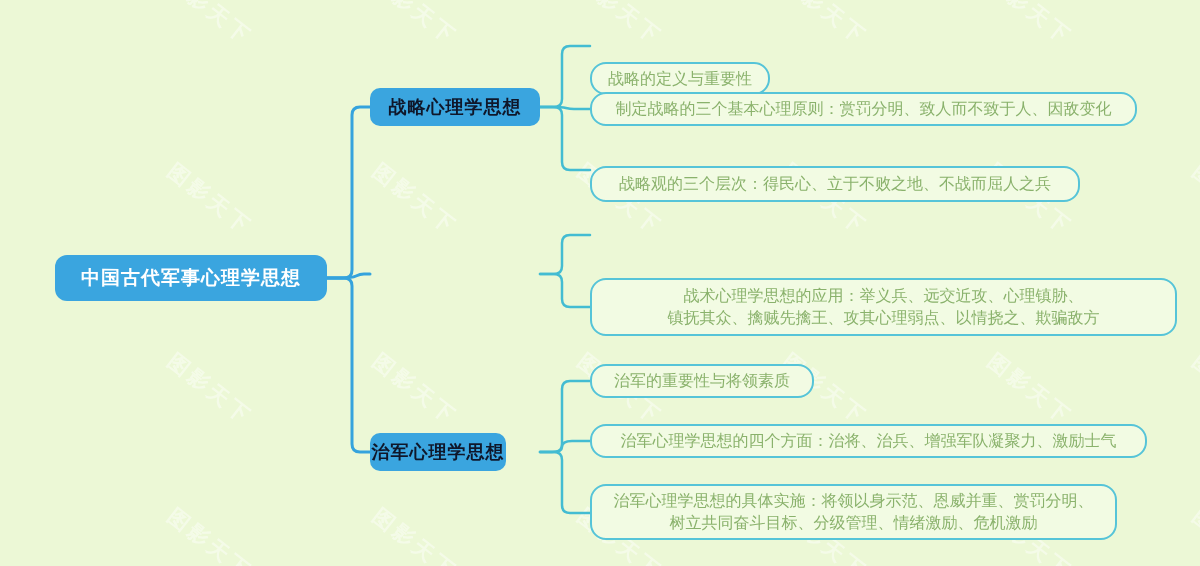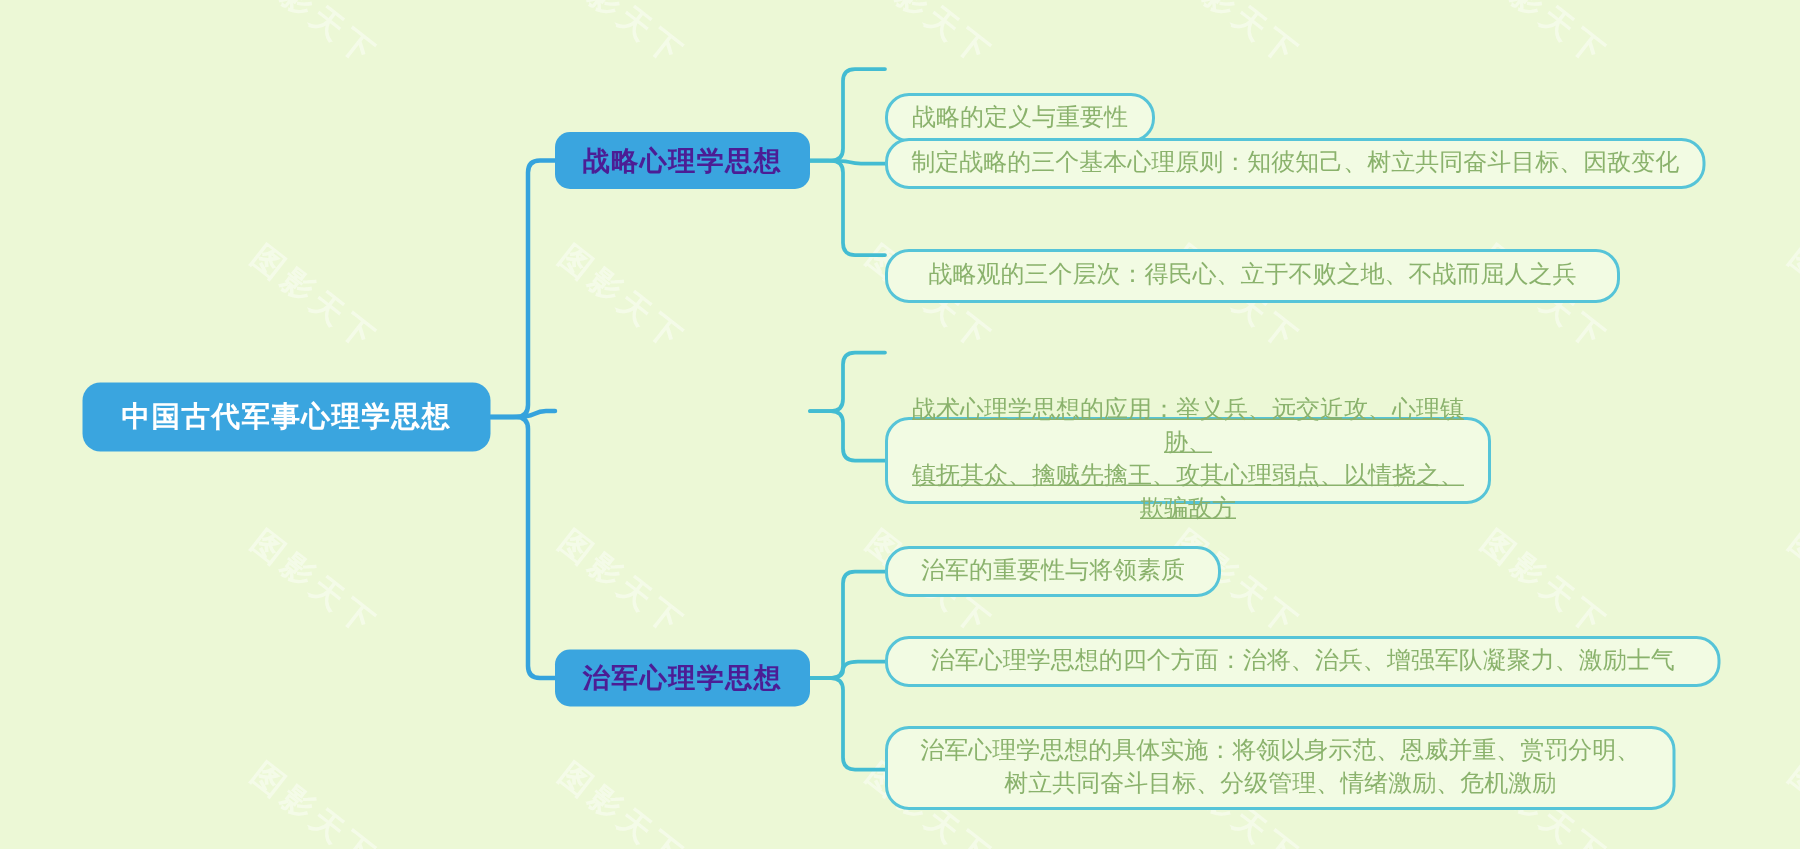--- a/index.html
+++ b/index.html
@@ -18,21 +18,21 @@
   .conn-leaf{stroke:#43bcd2;stroke-width:2.5;fill:none;stroke-linecap:round;}
   .node{
     position:absolute;z-index:2;display:flex;align-items:center;justify-content:center;
     box-sizing:border-box;text-align:center;cursor:default;
   }
   .node-main{
     background:#3aa5df;color:#ffffff;font-weight:bold;font-size:19px;
     border-radius:12px;letter-spacing:1px;
   }
   .node-branch{
-    background:#3aa5df;color:#4c1d95;font-weight:bold;font-size:18px;
+    background:#3aa5df;color:#0f172a;font-weight:bold;font-size:18px;
     border-radius:10px;letter-spacing:1px;
   }
   .node-leaf{
     background:#f2fbe3;border:2px solid #56c4d8;border-radius:16px;
     color:#8ab26c;font-size:16px;line-height:22px;white-space:pre-line;
     padding:2px 10px;
   }
 </style>
 </head>
 <body>
@@ -80,27 +80,27 @@
     <path class="conn-leaf" d="M540,274 H554 Q562,274 562,282 V299 Q562,307 570,307 H590"></path>
 
     <path class="conn-leaf" d="M540,452 H554 Q562,452 562,444 V389 Q562,381 570,381 H590"></path>
     <path class="conn-leaf" d="M540,452 H552 Q562,452 562,447 Q562,441 572,441 H590"></path>
     <path class="conn-leaf" d="M540,452 H554 Q562,452 562,460 V505 Q562,513 570,513 H590"></path>
   </svg>
 
   <div class="node node-main" style="left:55px;top:255px;width:272px;height:46px;">中国古代军事心理学思想</div>
 
   <div class="node node-branch" style="left:370px;top:88px;width:170px;height:38px;">战略心理学思想</div>
-  <div class="node node-branch" style="left:370px;top:433px;width:170px;height:38px;">治军心理学思想</div>
+  <div class="node node-branch" style="left:370px;top:433px;width:136px;height:38px;">治军心理学思想</div>
 
   <div class="node node-leaf" style="left:590px;top:30px;width:180px;height:33px;margin-top:32px;">战略的定义与重要性</div>
-  <div class="node node-leaf" style="left:590px;top:92px;width:547px;height:34px;">制定战略的三个基本心理原则：知彼知己、树立共同奋斗目标、因敌变化</div>
+  <div class="node node-leaf" style="left:590px;top:92px;width:547px;height:34px;">制定战略的三个基本心理原则：赏罚分明、致人而不致于人、因敌变化</div>
   <div class="node node-leaf" style="left:590px;top:166px;width:490px;height:36px;">战略观的三个层次：得民心、立于不败之地、不战而屈人之兵</div>
 
-  <div class="node node-leaf" style="left:590px;top:278px;width:404px;height:58px;text-decoration:underline;">战术心理学思想的应用：举义兵、远交近攻、心理镇胁、
+  <div class="node node-leaf" style="left:590px;top:278px;width:587px;height:58px;">战术心理学思想的应用：举义兵、远交近攻、心理镇胁、
 镇抚其众、擒贼先擒王、攻其心理弱点、以情挠之、欺骗敌方</div>
 
   <div class="node node-leaf" style="left:590px;top:364px;width:224px;height:34px;">治军的重要性与将领素质</div>
   <div class="node node-leaf" style="left:590px;top:424px;width:557px;height:34px;">治军心理学思想的四个方面：治将、治兵、增强军队凝聚力、激励士气</div>
   <div class="node node-leaf" style="left:590px;top:484px;width:527px;height:56px;">治军心理学思想的具体实施：将领以身示范、恩威并重、赏罚分明、
 树立共同奋斗目标、分级管理、情绪激励、危机激励</div>
 
 </div>
 
 </body></html>

